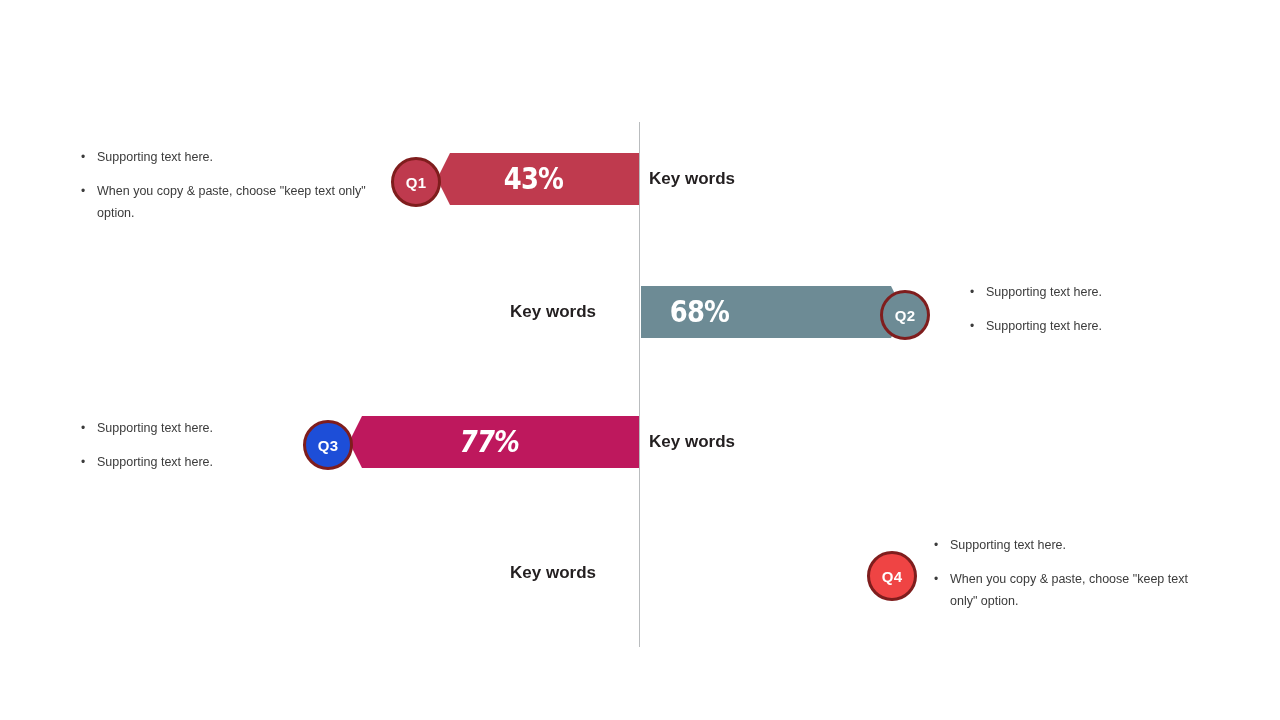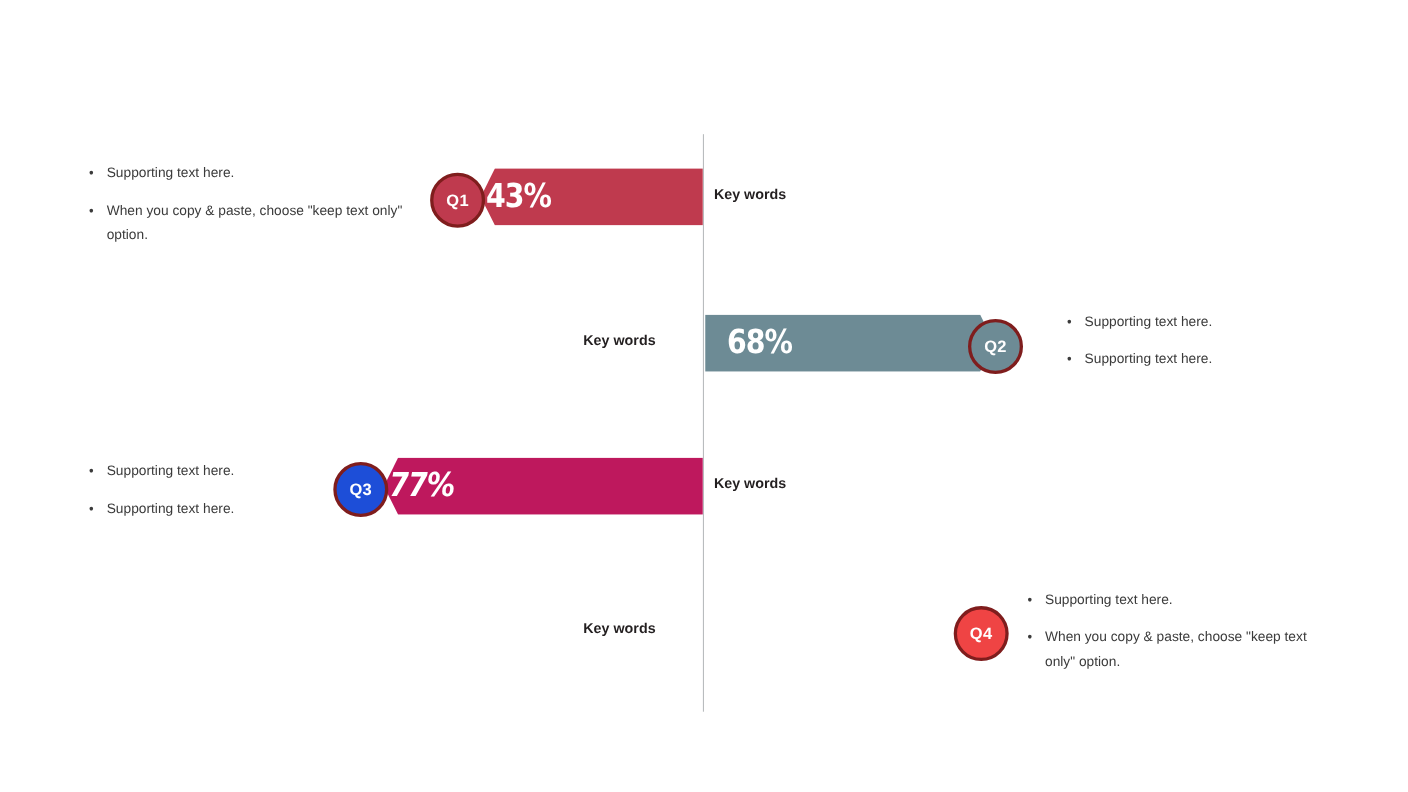--- a/index.html
+++ b/index.html
@@ -47,31 +47,31 @@
 
   
   .bar {
     position: absolute;
     top: 14px;
     height: 52px;
     display: flex;
     align-items: center;
   }
   .bar-left {            
-    justify-content: flex-start;
+    justify-content: center;
     -webkit-clip-path: polygon(0% 50%, 13px 0%, 100% 0%, 100% 100%, 13px 100%);
     clip-path: polygon(0% 50%, 13px 0%, 100% 0%, 100% 100%, 13px 100%);
     padding-right: 10px;
     box-sizing: border-box;
   }
   .bar-right {           
     justify-content: flex-start;
     -webkit-clip-path: polygon(0% 0%, calc(100% - 13px) 0%, 100% 50%, calc(100% - 13px) 100%, 0% 100%);
     clip-path: polygon(0% 0%, calc(100% - 13px) 0%, 100% 50%, calc(100% - 13px) 100%, 0% 100%);
-    padding-left: 15px;
+    padding-left: 24px;
     box-sizing: border-box;
   }
 
   .pct {
     font-family: "DejaVu Sans", sans-serif;
     font-weight: bold;
     font-size: 30px;
     line-height: 1;
     color: #ffffff;
     letter-spacing: -1px;
@@ -98,21 +98,21 @@
     font-size: 15px;
     letter-spacing: 0.3px;
   }
 
   
   .keywords {
     position: absolute;
     top: 30px;
     font-family: "Liberation Sans", sans-serif;
     font-weight: bold;
-    font-size: 13px;
+    font-size: 17px;
     color: #231f20;
     white-space: nowrap;
   }
   .keywords.left-of  { text-align: right; }
   .keywords.right-of { text-align: left; }
 
   
   .notes {
     position: absolute;
     font-family: "Liberation Sans", sans-serif;

